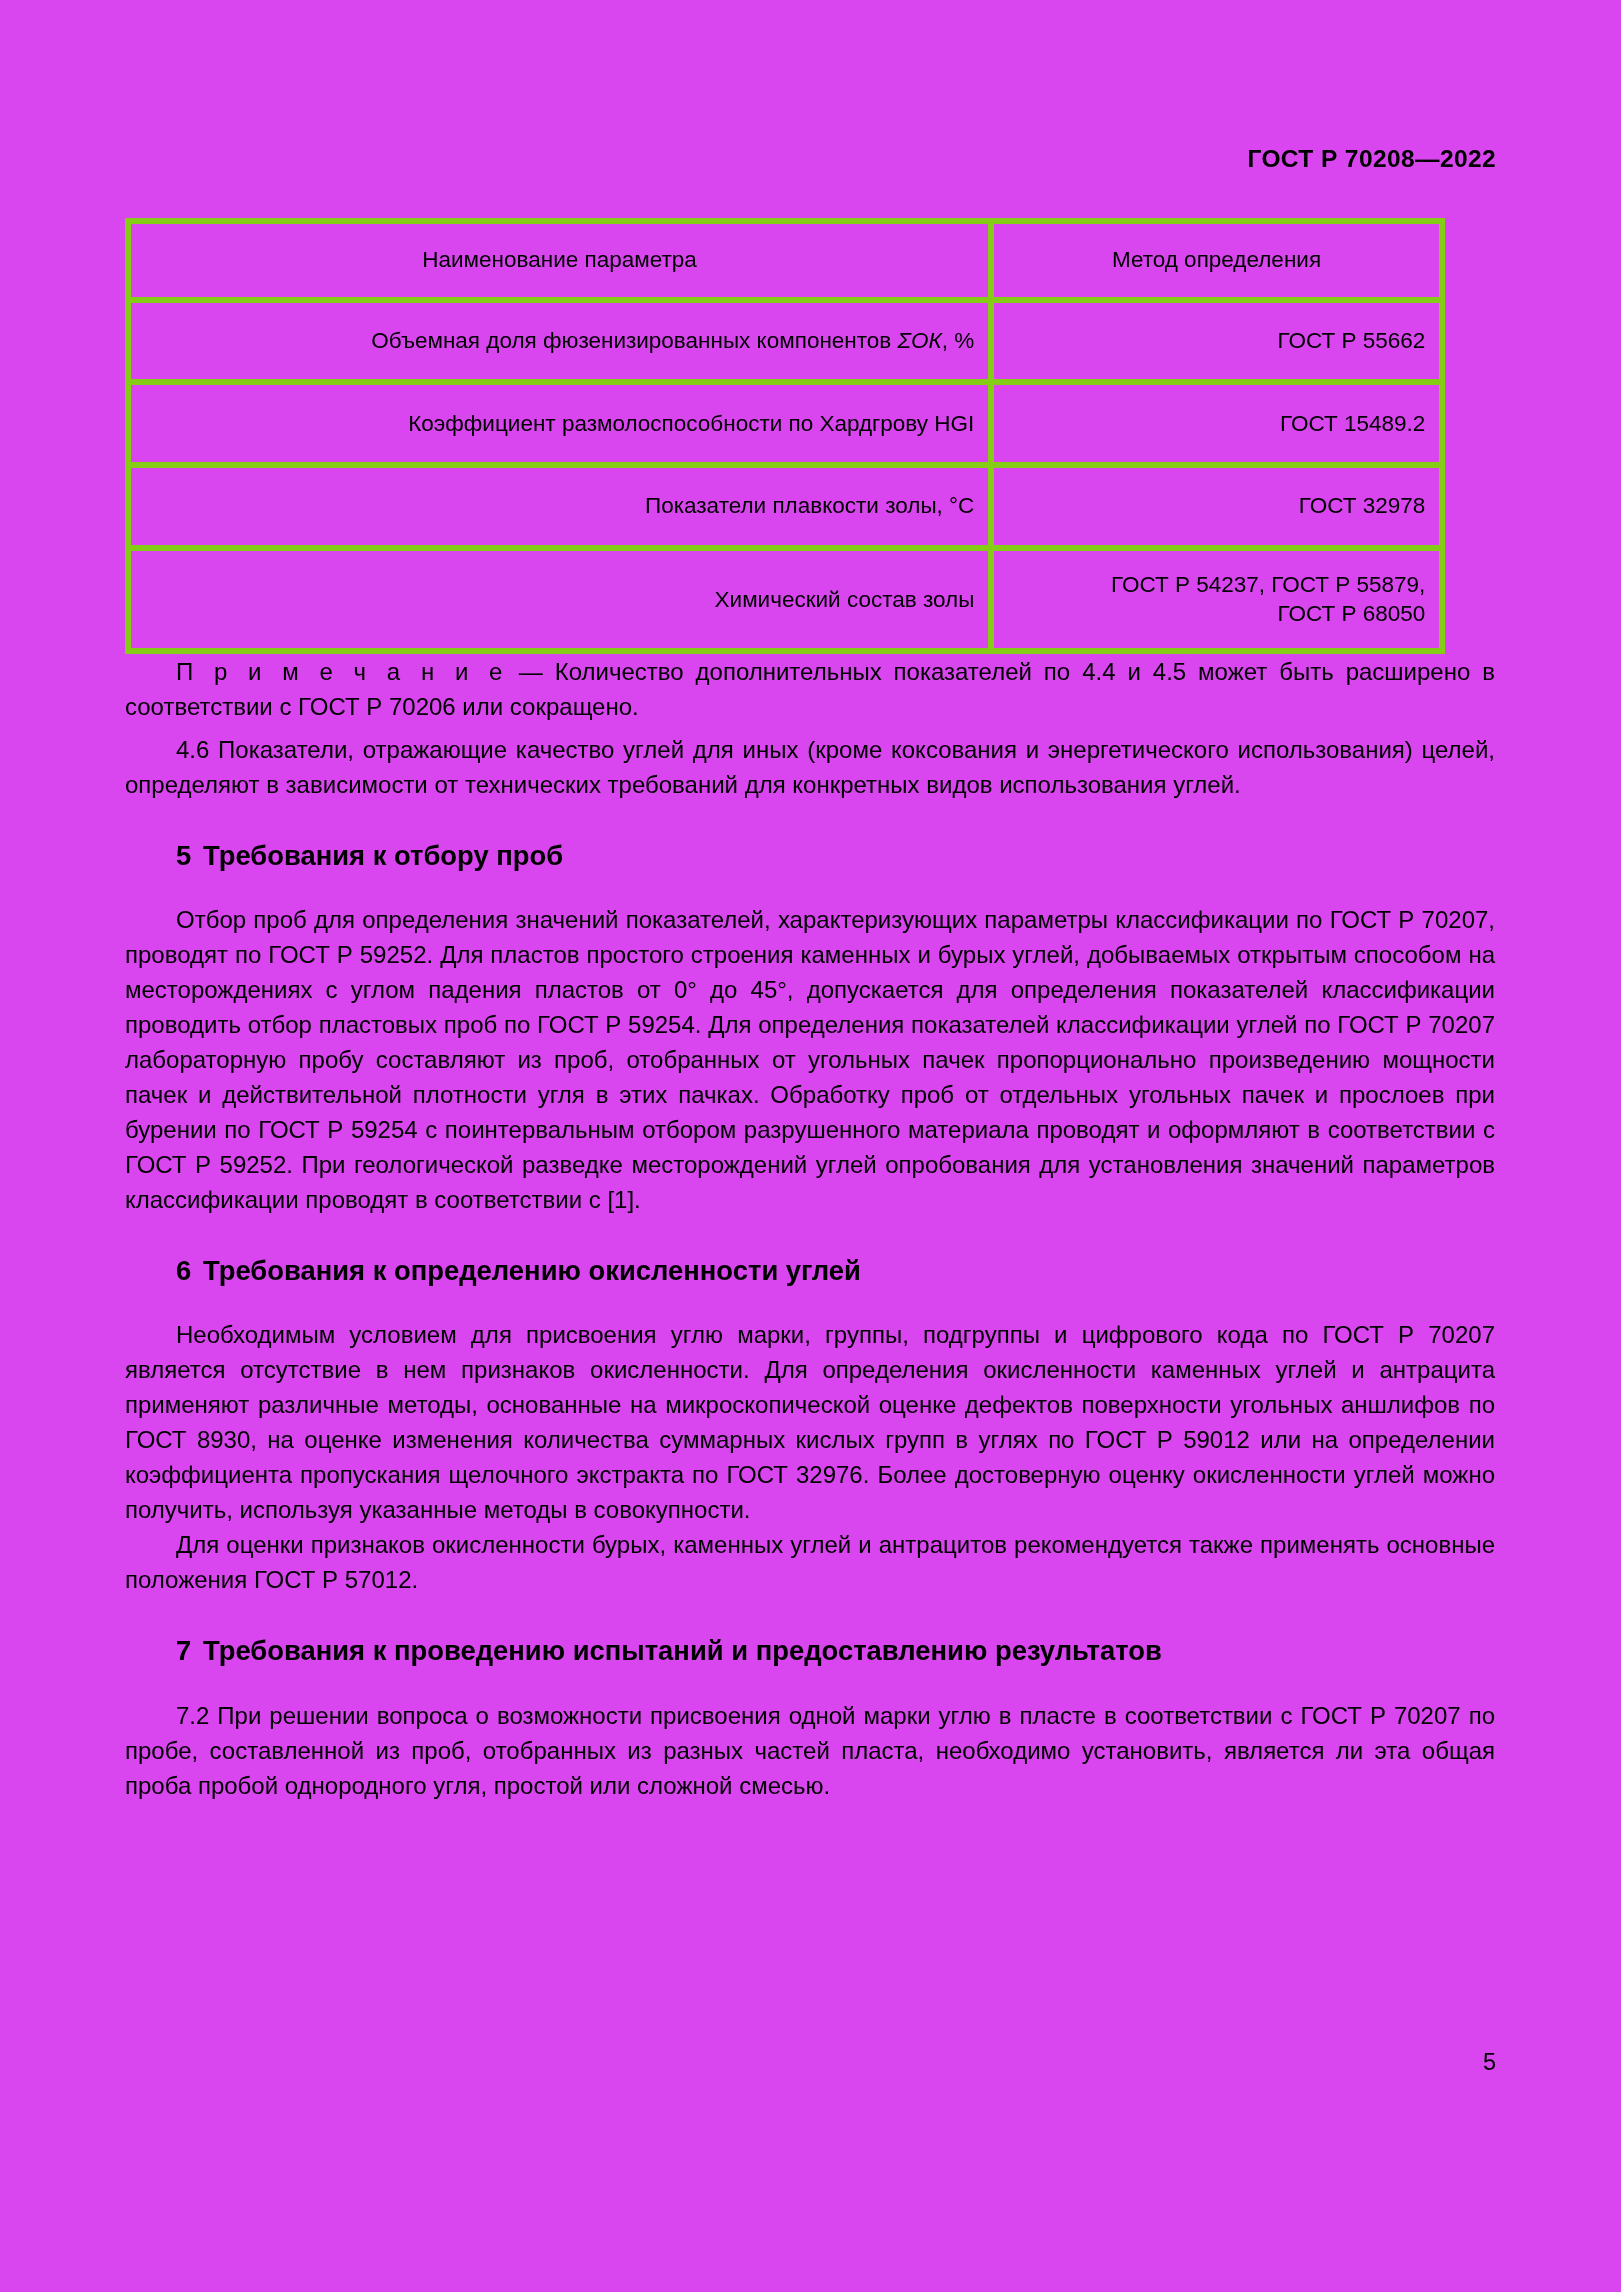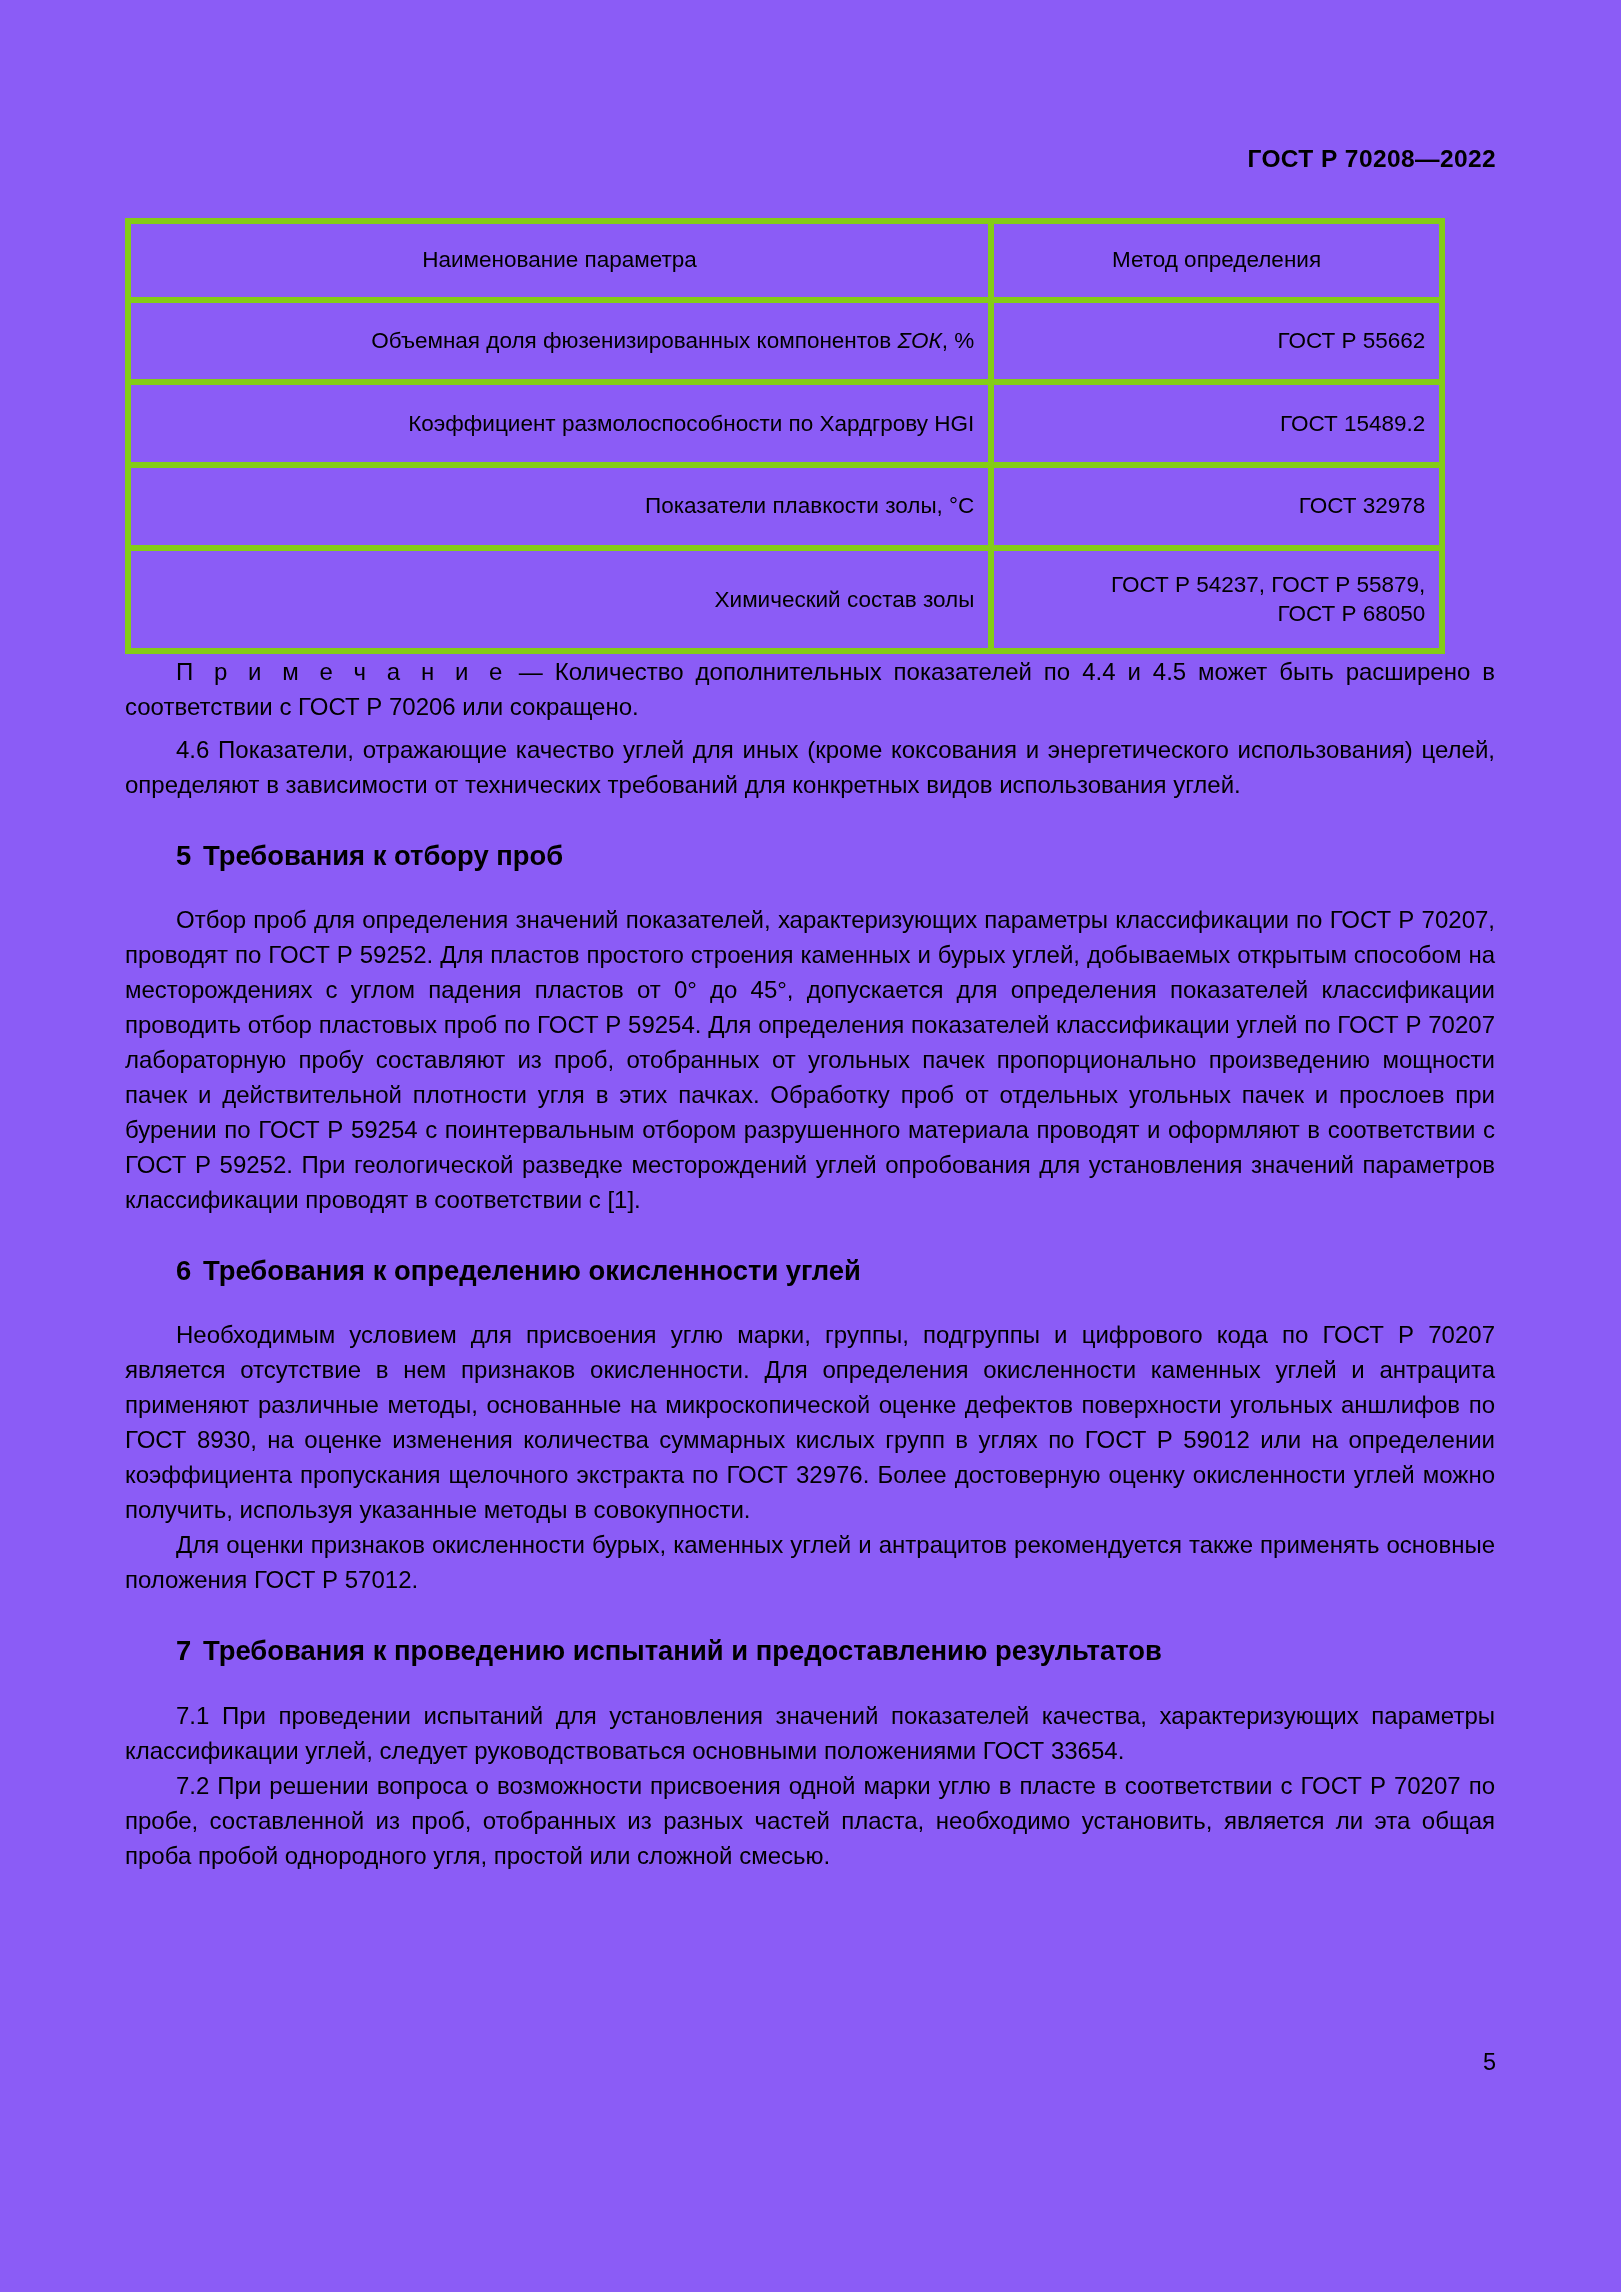--- a/index.html
+++ b/index.html
@@ -9,21 +9,21 @@
   }
   body {
     font-family: "Liberation Sans", sans-serif;
     color: #000000;
   }
   .page {
     position: relative;
     width: 1621px;
     height: 2293px;
     margin: 0 auto;
-    background: #8b5cf6;
+    background: #d946ef;
     box-sizing: border-box;
     padding: 0;
     overflow: hidden;
   }
 
   
   .page-header {
     position: absolute;
     top: 145px;
     right: 125px;
@@ -173,21 +173,20 @@
 
     <div class="heading-block">
       <h2 class="section-heading"><span class="heading-num">6</span><span>Требования к определению окисленности углей</span></h2>
     </div>
     <p class="body-text indent">Необходимым условием для присвоения углю марки, группы, подгруппы и цифрового кода по ГОСТ Р 70207 является отсутствие в нем признаков окисленности. Для определения окисленности каменных углей и антрацита применяют различные методы, основанные на микроскопической оценке дефектов поверхности угольных аншлифов по ГОСТ 8930, на оценке изменения количества суммарных кислых групп в углях по ГОСТ Р 59012 или на определении коэффициента пропускания щелочного экстракта по ГОСТ 32976. Более достоверную оценку окисленности углей можно получить, используя указанные методы в совокупности.</p>
     <p class="body-text indent">Для оценки признаков окисленности бурых, каменных углей и антрацитов рекомендуется также применять основные положения ГОСТ Р 57012.</p>
 
     <div class="heading-block">
       <h2 class="section-heading"><span class="heading-num">7</span><span>Требования к проведению испытаний и предоставлению результатов</span></h2>
     </div>
-    <p class="body-text indent">7.1 При проведении испытаний для установления значений показателей качества, характеризующих параметры классификации углей, следует руководствоваться основными положениями ГОСТ 33654.</p>
     <p class="body-text indent">7.2 При решении вопроса о возможности присвоения одной марки углю в пласте в соответствии с ГОСТ Р 70207 по пробе, составленной из проб, отобранных из разных частей пласта, необходимо установить, является ли эта общая проба пробой однородного угля, простой или сложной смесью.</p>
 
   </div>
 
   <div class="page-number">5</div>
 
 </div>
 
 
 </body></html>

